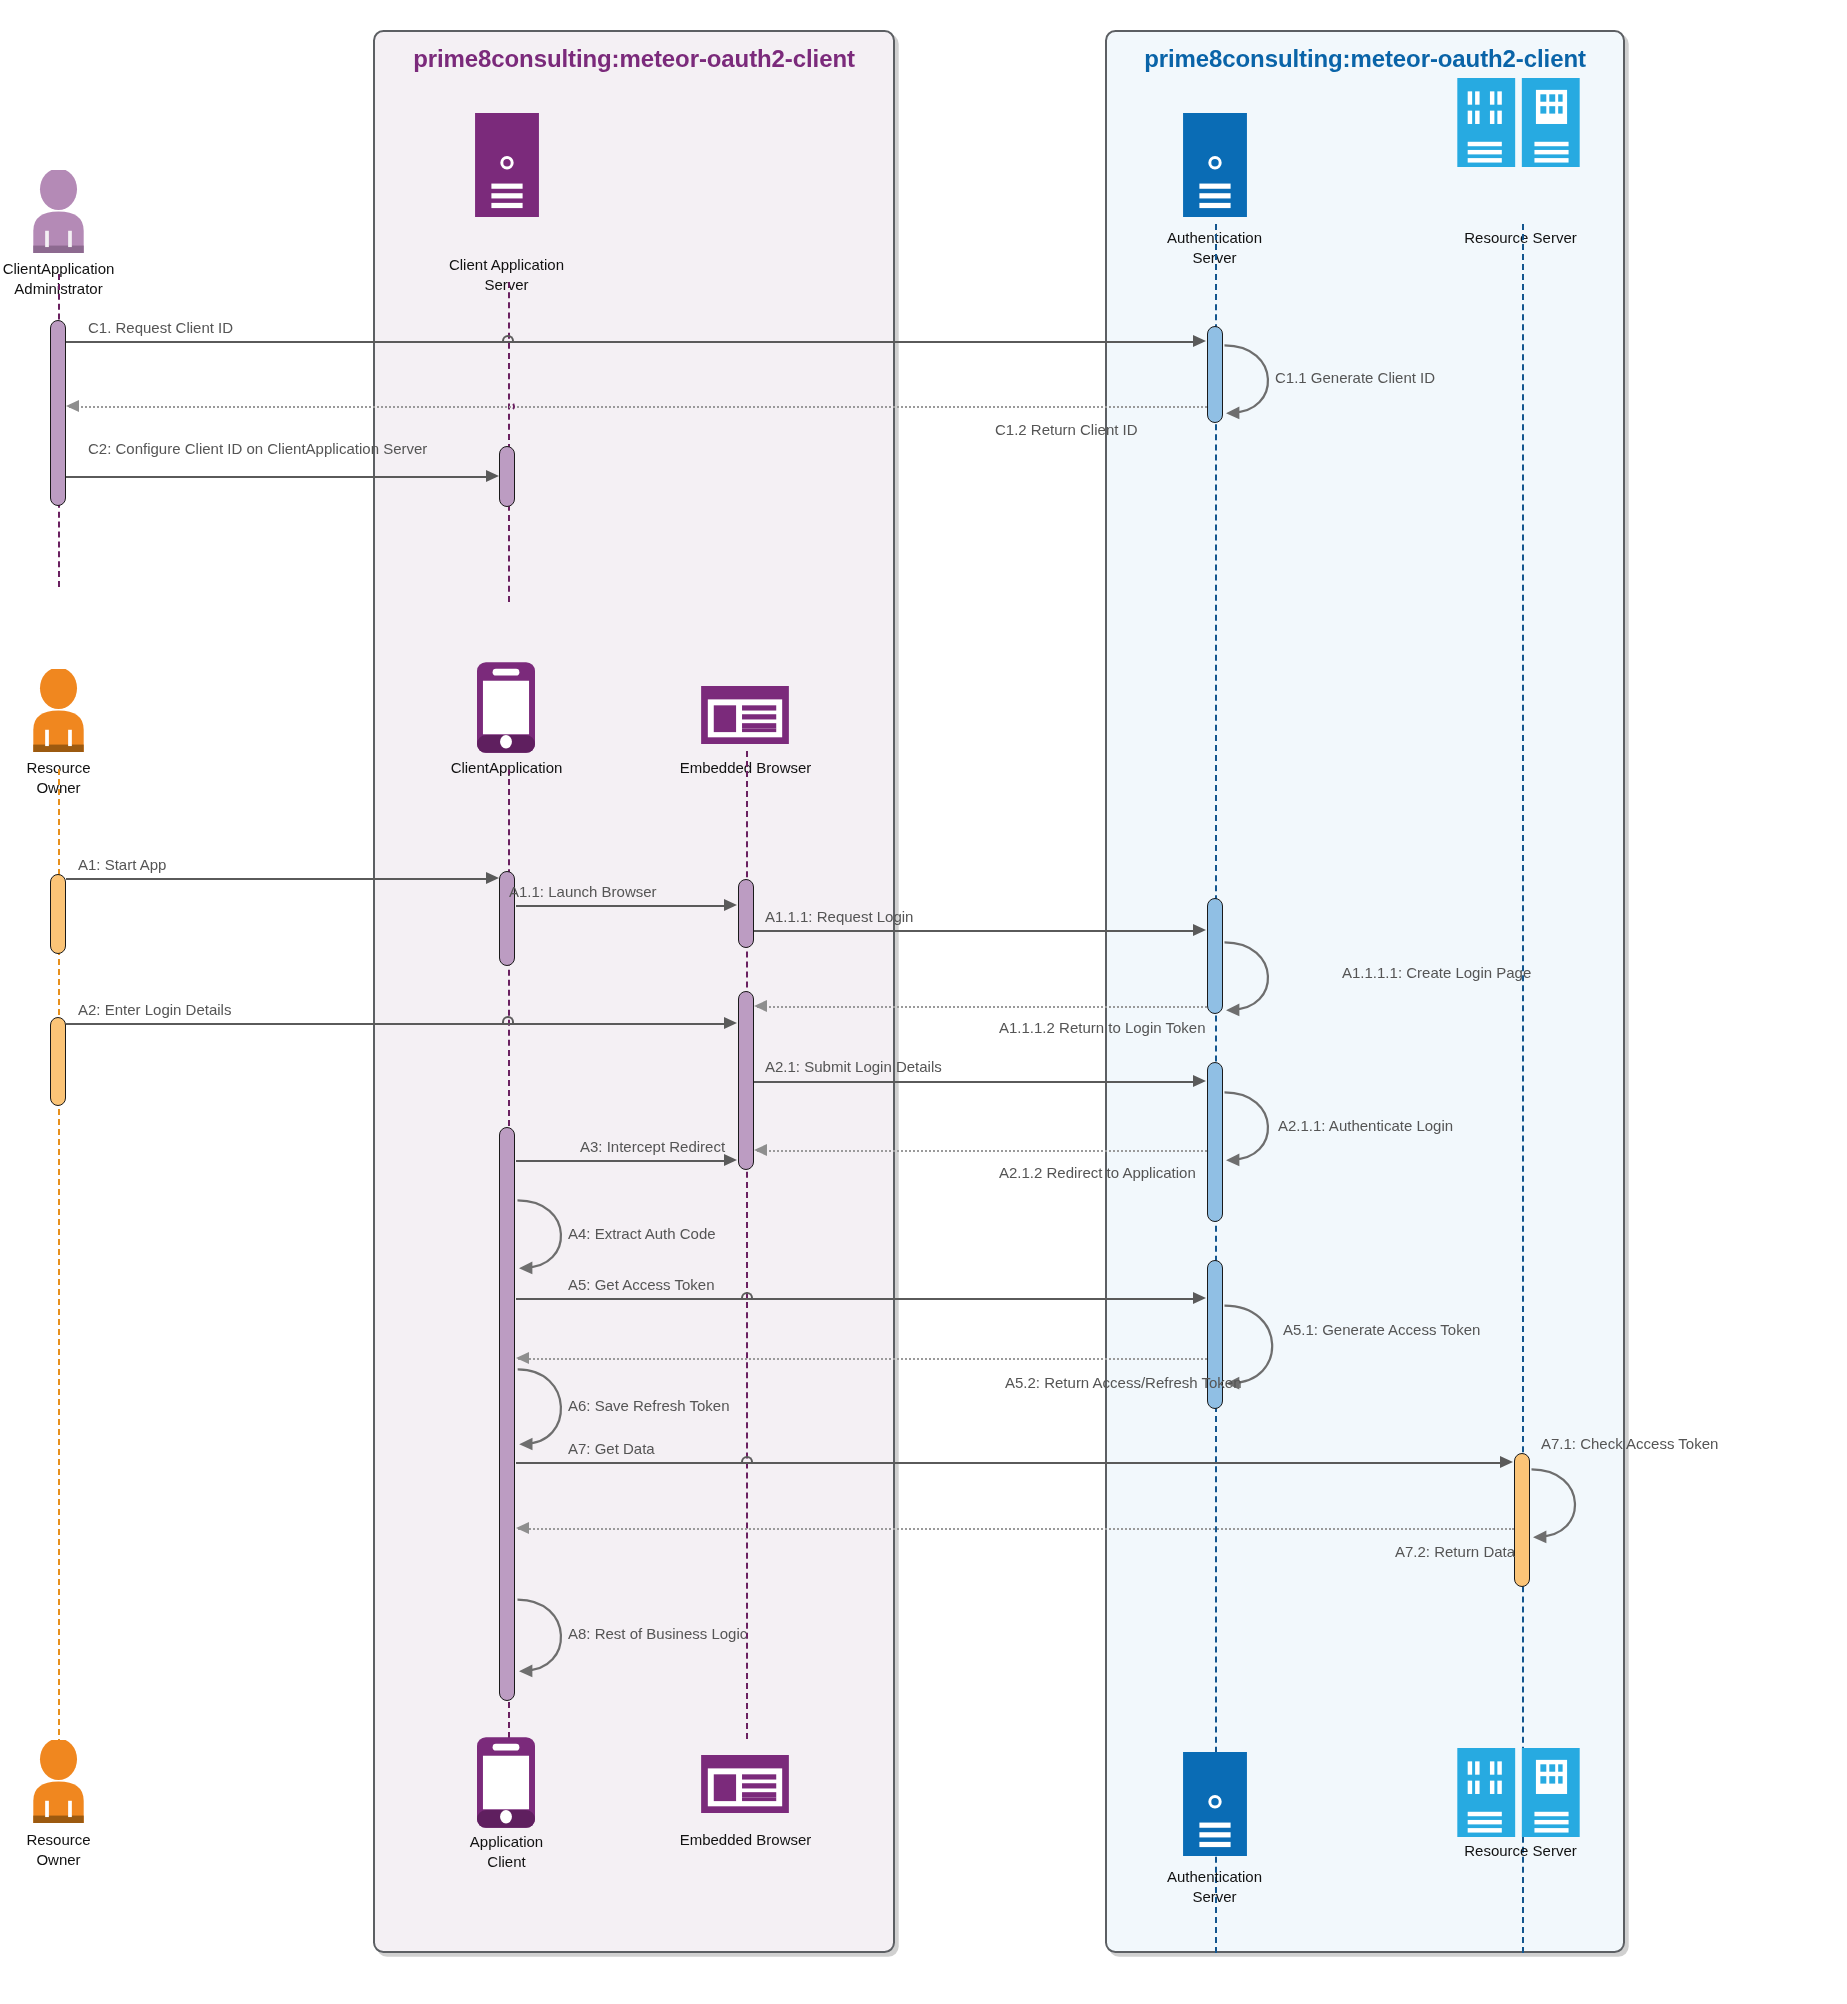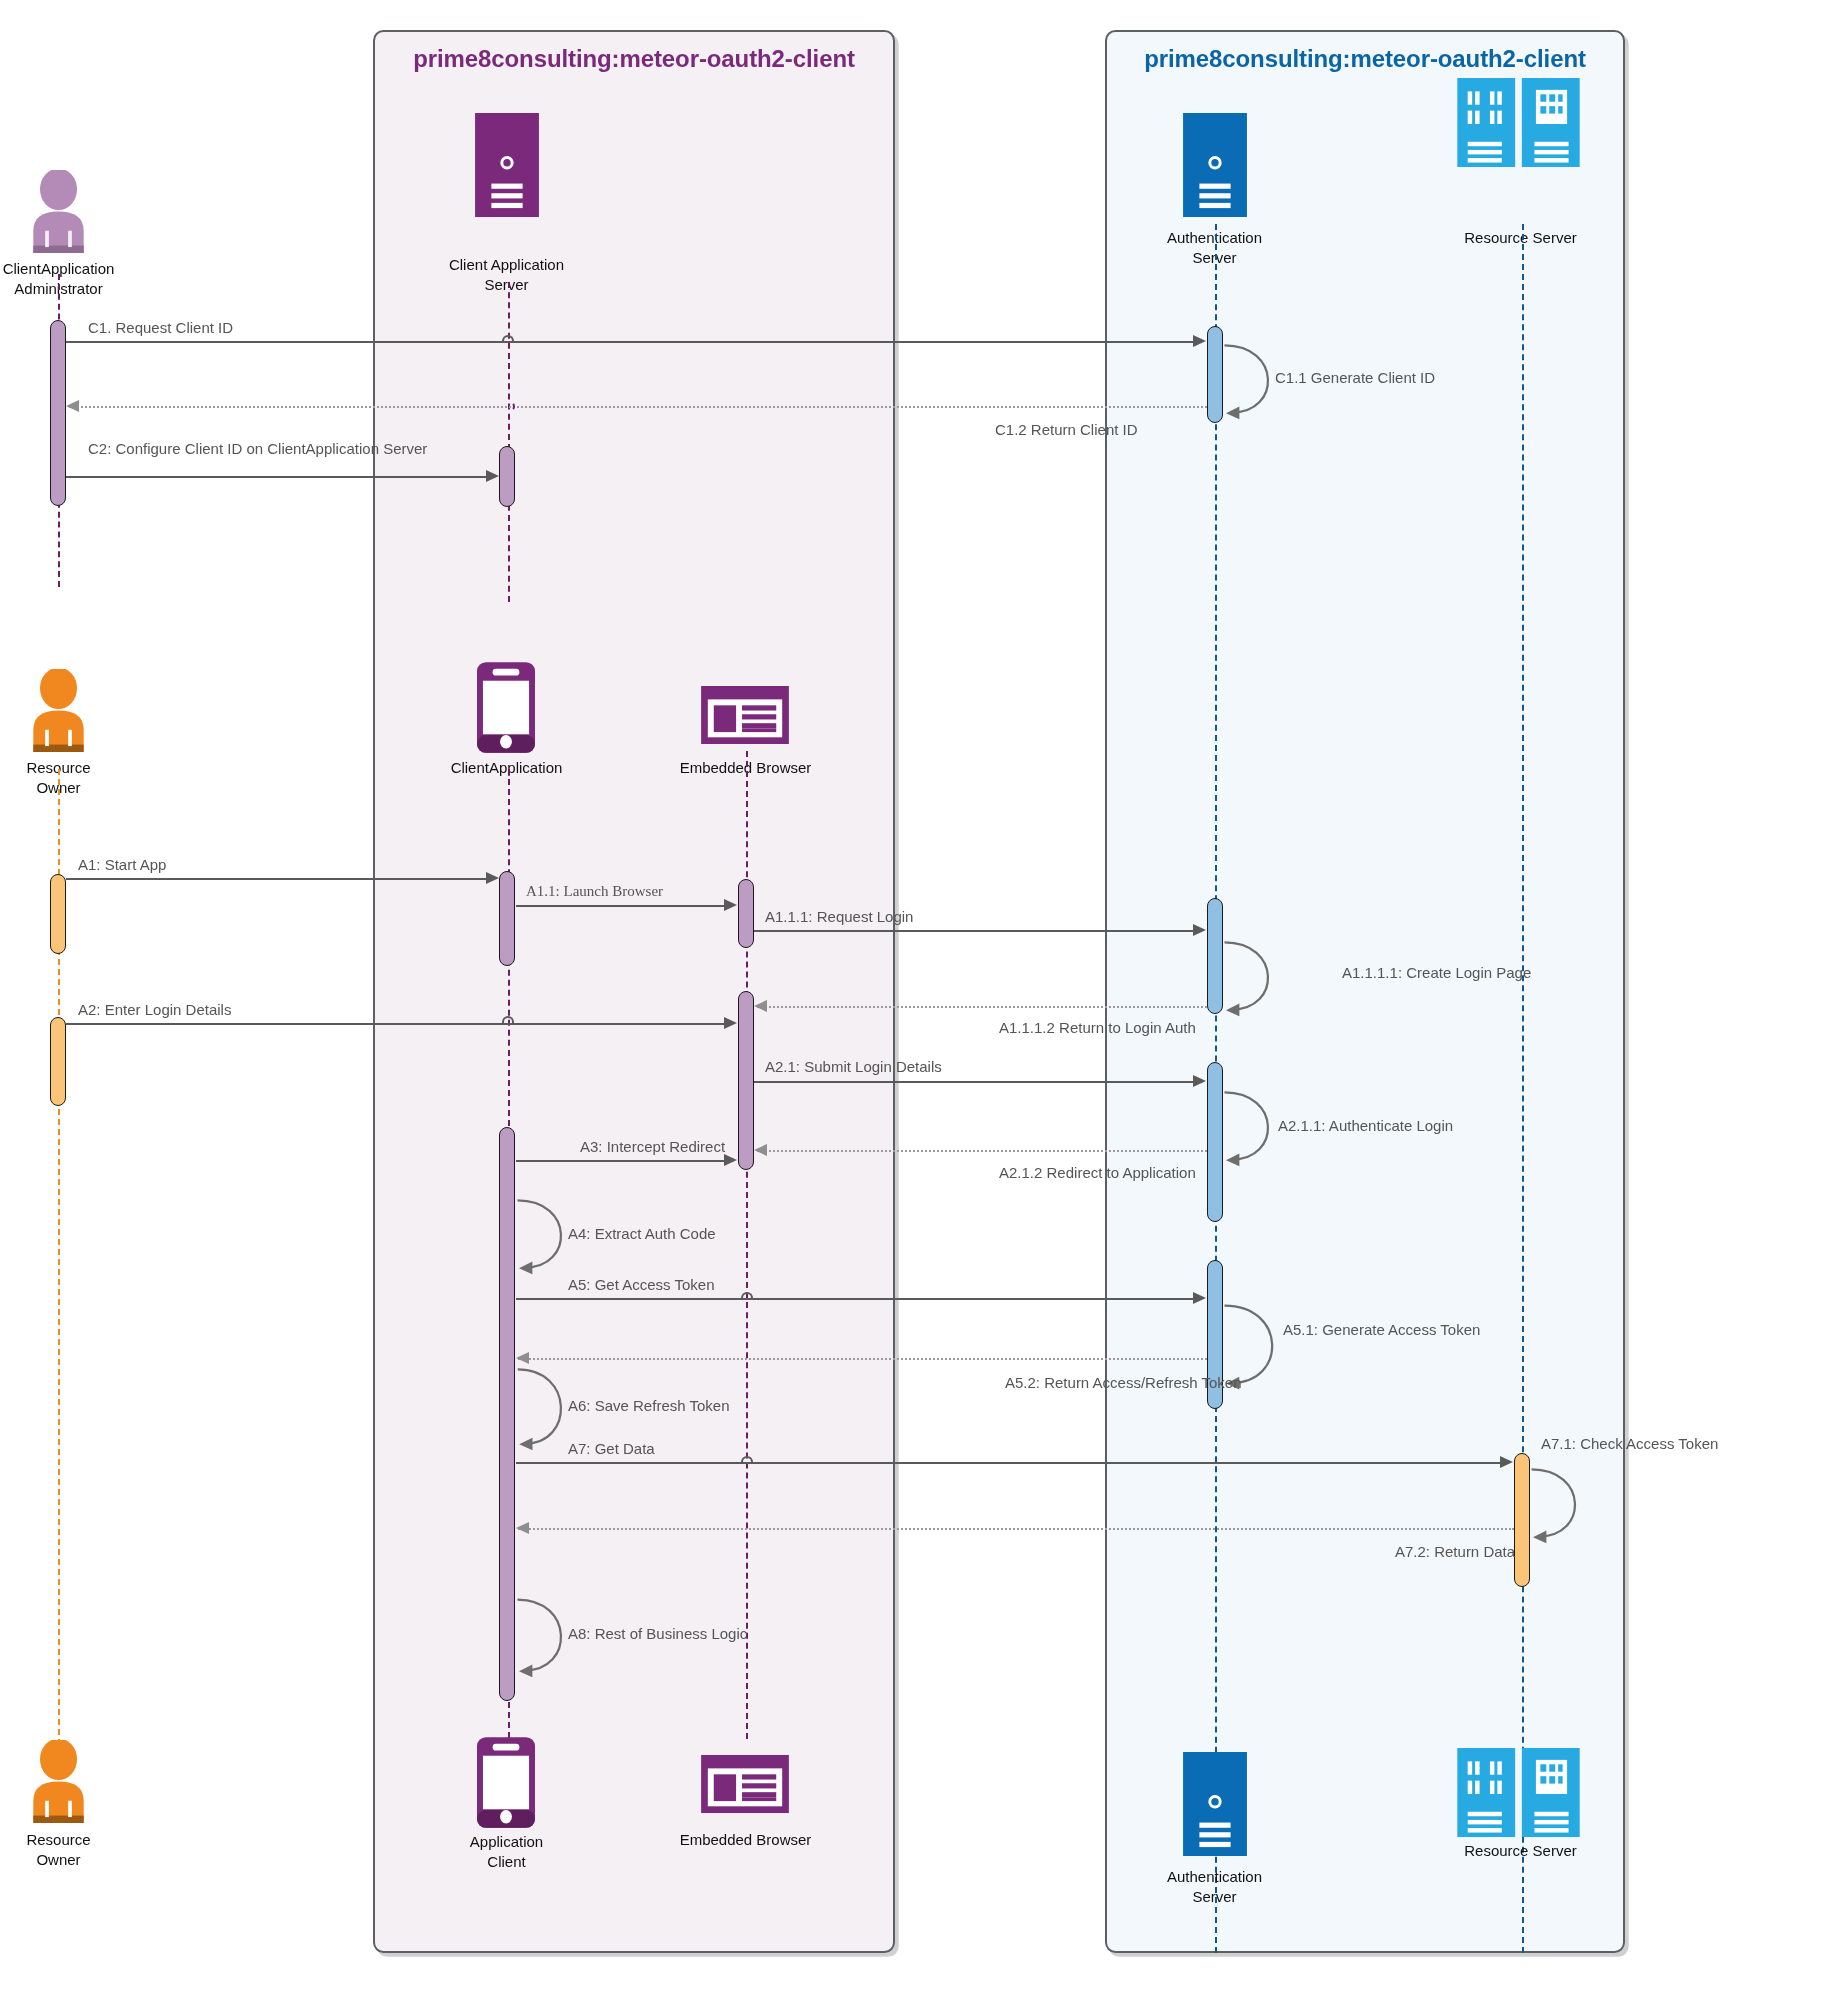--- a/index.html
+++ b/index.html
@@ -300,37 +300,37 @@
   <div class="activation act-blue" style="left:1207px; top:1260px; height:149px;"></div>
 
   <div class="activation act-orange" style="left:1514px; top:1453px; height:134px;"></div>
 
   <div class="msg" style="left:66px; top:878px; width:420px;"></div>
   <div class="arrowhead arrow-right" style="left:486px; top:872px;"></div>
   <div class="msg-label" style="left:78px; top:856px;">A1: Start App</div>
 
   <div class="msg" style="left:516px; top:905px; width:209px;"></div>
   <div class="arrowhead arrow-right" style="left:724px; top:899px;"></div>
-  <div class="msg-label" style="left:526px; top:883px;font-family:Liberation Serif, serif;">A1.1: Launch Browser</div>
+  <div class="msg-label" style="left:509px; top:883px;">A1.1: Launch Browser</div>
 
   <div class="msg" style="left:754px; top:930px; width:439px;"></div>
   <div class="arrowhead arrow-right" style="left:1193px; top:924px;"></div>
   <div class="msg-label" style="left:765px; top:908px;">A1.1.1: Request Login</div>
 
   <div class="selfloop" style="left:1223px; top:938px;">
     <svg width="82" height="82" viewBox="0 0 110 110">
       <path d="M2 6 C 78 6, 78 96, 12 96" fill="none" stroke="#6e6e6e" stroke-width="3"></path>
       <polygon points="22,88 4,97 22,105" fill="#6e6e6e"></polygon>
     </svg>
   </div>
   <div class="msg-label" style="left:1342px; top:964px;">A1.1.1.1:  Create Login Page</div>
 
   <div class="msg dotted" style="left:757px; top:1006px; width:450px;"></div>
   <div class="arrowhead arrow-left" style="left:754px; top:1000px;"></div>
-  <div class="msg-label" style="left:999px; top:1019px;">A1.1.1.2  Return to Login Auth</div>
+  <div class="msg-label" style="left:999px; top:1019px;">A1.1.1.2  Return to Login Token</div>
 
   <div class="msg" style="left:66px; top:1023px; width:659px;"></div>
   <div class="jump" style="left:502px; top:1016px;"></div>
   <div class="arrowhead arrow-right" style="left:724px; top:1017px;"></div>
   <div class="msg-label" style="left:78px; top:1001px;">A2: Enter Login Details</div>
 
   <div class="msg" style="left:754px; top:1081px; width:439px;"></div>
   <div class="arrowhead arrow-right" style="left:1193px; top:1075px;"></div>
   <div class="msg-label" style="left:765px; top:1058px;">A2.1: Submit Login Details</div>
 

